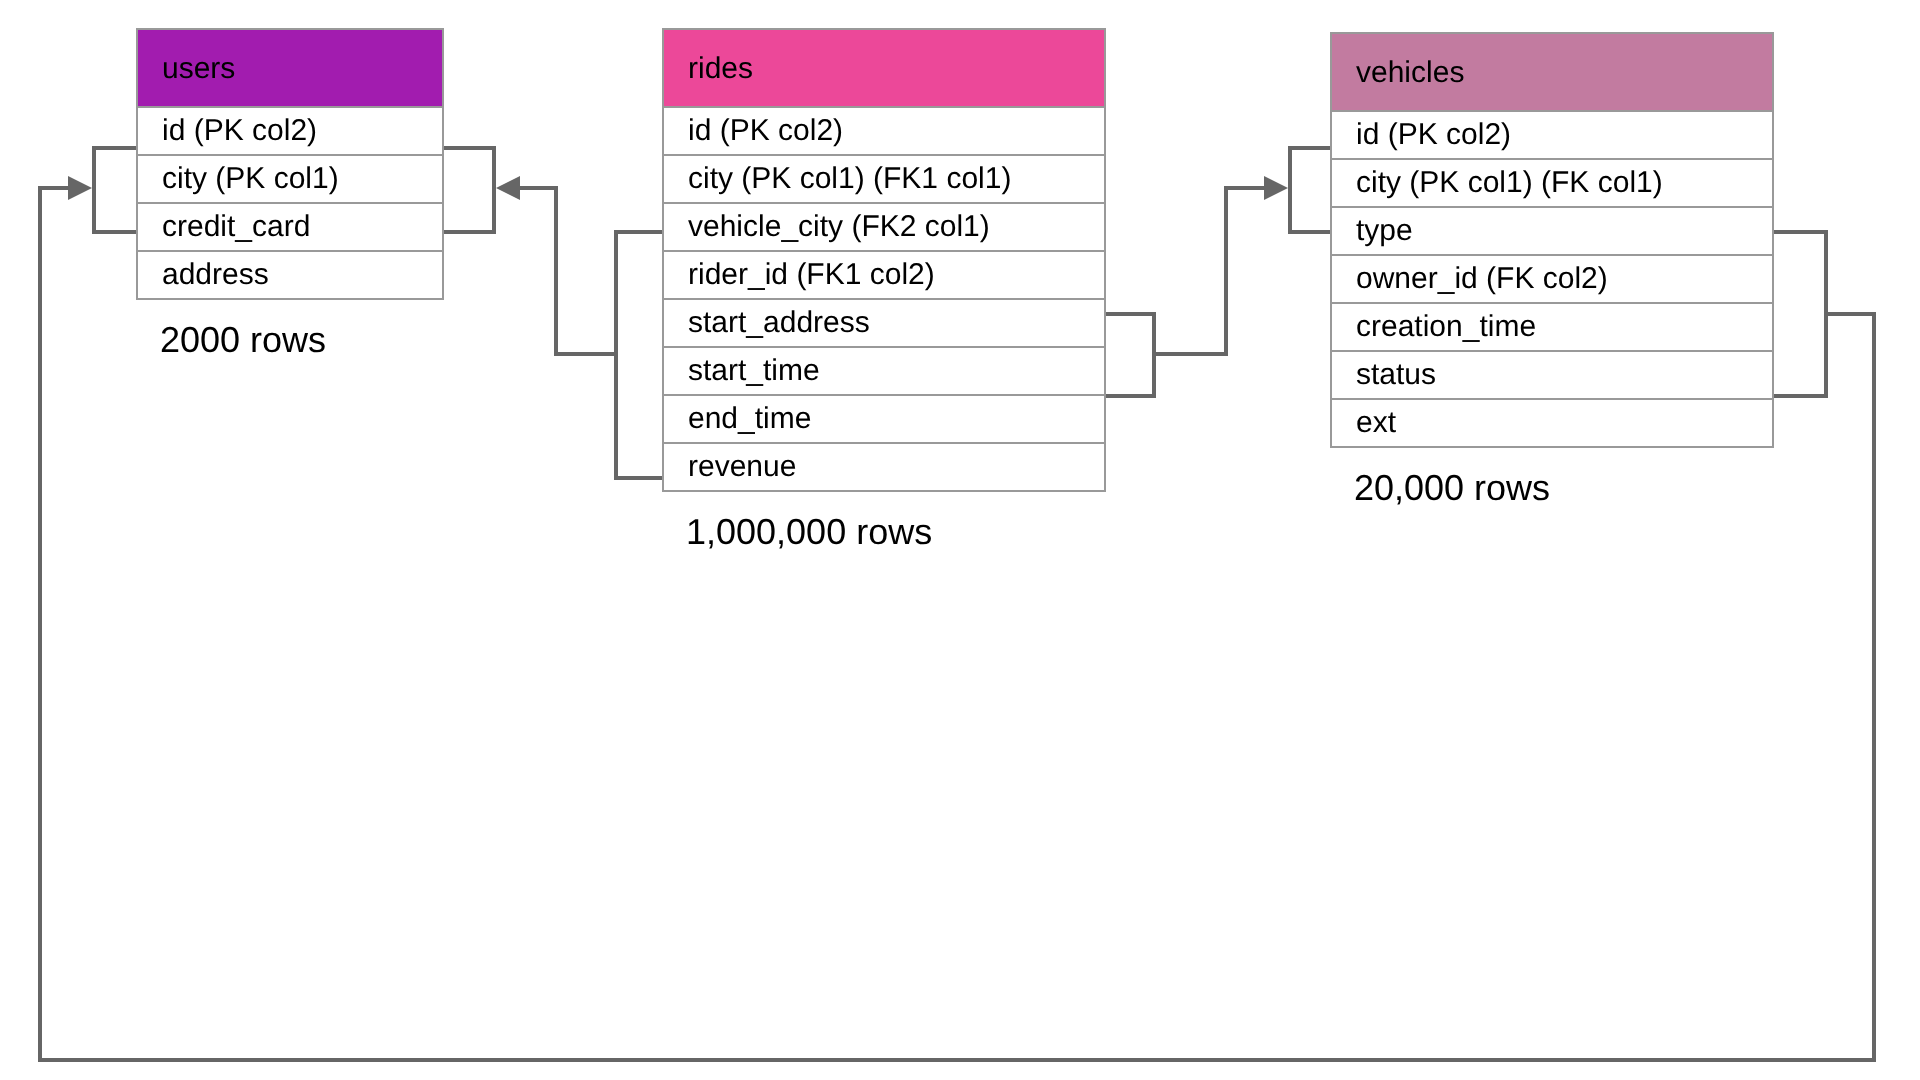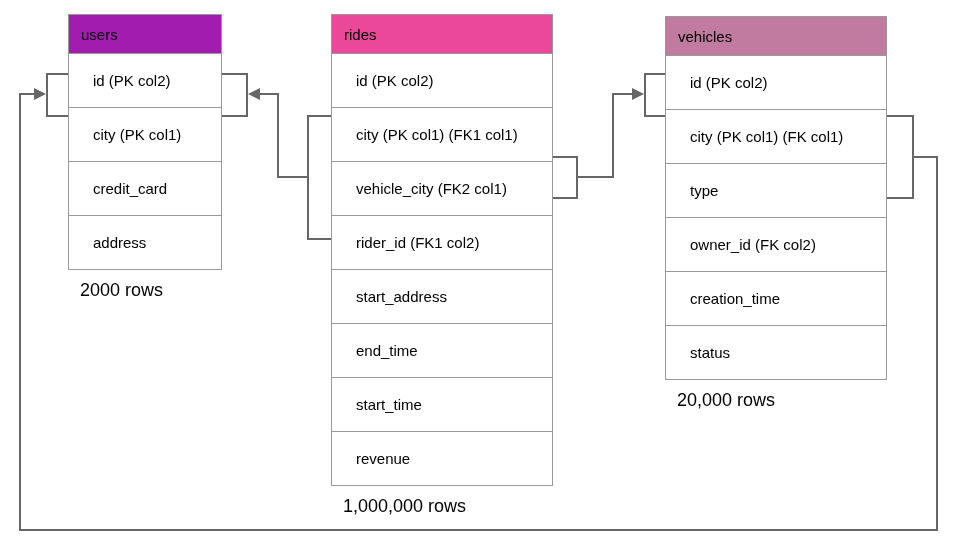--- a/index.html
+++ b/index.html
@@ -37,26 +37,26 @@
     border: 1px solid #999999;
     display: flex;
     align-items: center;
     padding-left: 12px;
     font-size: 15px;
     color: #000000;
   }
   .rows { }
   .col-row {
     box-sizing: border-box;
-    height: 54px;
+    height: 24px;
     border: 1px solid #999999;
     border-top: none;
     display: flex;
     align-items: center;
-    padding-left: 24px;
+    padding-left: 12px;
     font-size: 15px;
     color: #000000;
     background: #ffffff;
     white-space: nowrap;
   }
   .rowcount {
     margin-top: 10px;
     padding-left: 12px;
     font-size: 18px;
     color: #000000;
@@ -120,23 +120,23 @@
         <div class="col-row">city (PK col1) (FK1 col1)</div>
 
         <div class="col-row">vehicle_city (FK2 col1)</div>
 
 
         <div class="col-row">rider_id (FK1 col2)</div>
 
         <div class="col-row">start_address</div>
 
 
+        <div class="col-row">start_time</div>
+
         <div class="col-row">end_time</div>
-
-        <div class="col-row">start_time</div>
 
         <div class="col-row">revenue</div>
       </div>
     <div class="rowcount">1,000,000 rows</div>
   </div>
 
   <div class="db-table tbl-vehicles">
     <div class="thead" style="background: rgb(194, 123, 160);">vehicles</div>
     <div class="rows">
 
@@ -145,17 +145,18 @@
         <div class="col-row">city (PK col1) (FK col1)</div>
 
         <div class="col-row">type</div>
 
         <div class="col-row">owner_id (FK col2)</div>
 
         <div class="col-row">creation_time</div>
 
         <div class="col-row">status</div>
 
+        <div class="col-row">ext</div>
       </div>
     <div class="rowcount">20,000 rows</div>
   </div>
 
 </div>
 
 </body></html>

